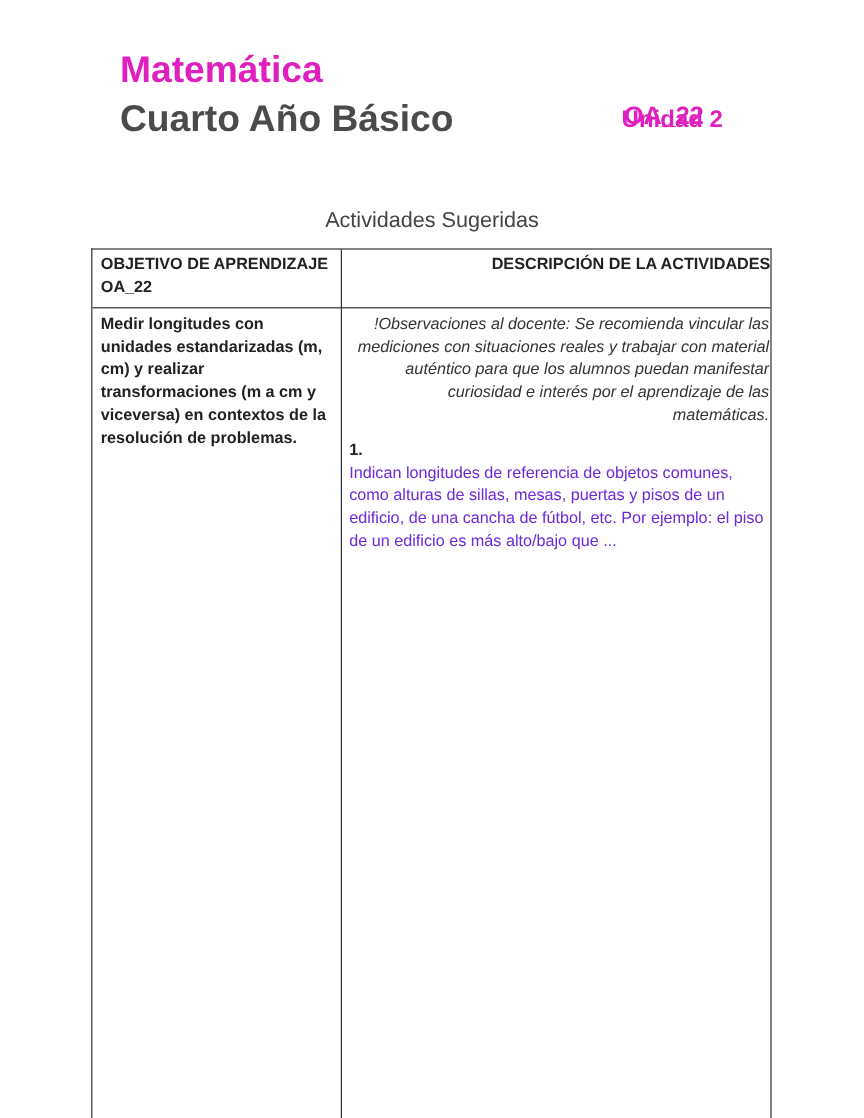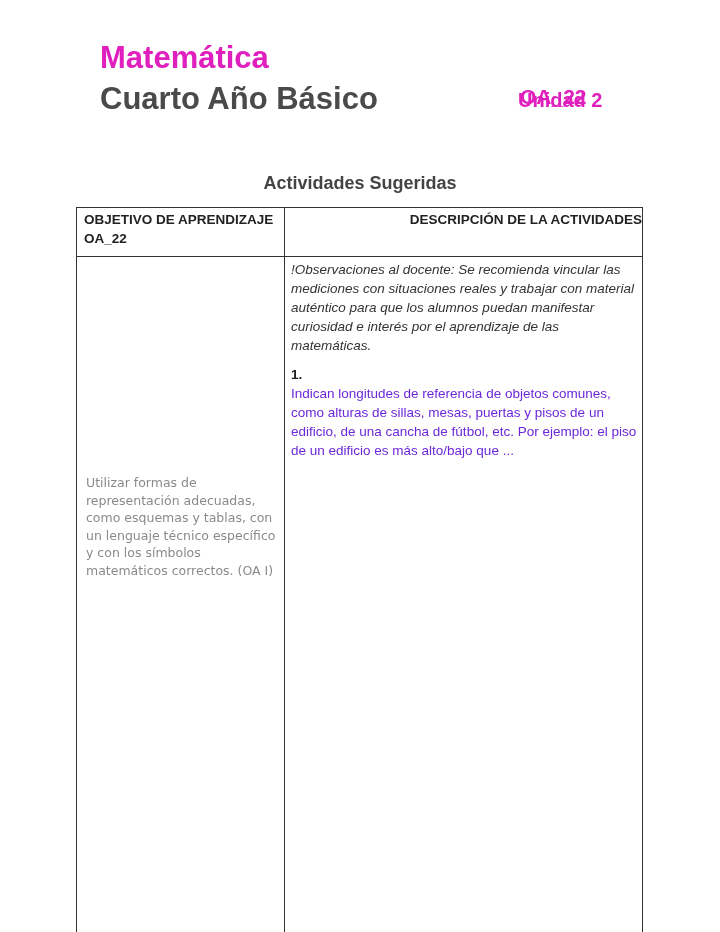--- a/index.html
+++ b/index.html
@@ -51,21 +51,21 @@
       color: #e01fbf;
       line-height: 1;
     }
     .section-title {
       position: absolute;
       left: 0;
       width: 720px;
       top: 173px;
       text-align: center;
       font-size: 18px;
-      font-weight: bold;
+      font-weight: normal;
       color: #444444;
     }
     .grid {
       position: absolute;
       left: 76px;
       top: 207px;
       width: 567px;
       height: 792px;
       border: 1px solid #333333;
       border-bottom: 2px solid #444444;
@@ -127,20 +127,21 @@
       letter-spacing: 0.3px;
     }
     .desc {
       left: 214px;
       top: 52px;
       width: 350px;
     }
     .obs {
       font-style: italic;
       color: #333333;
+      text-align: right;
     }
     .num {
       font-weight: bold;
       margin-top: 10px;
     }
     .act {
       color: #6d28d9;
     }
   </style>
 </head>
@@ -153,23 +154,23 @@
 
 <div class="section-title">Actividades Sugeridas</div>
 
 <div class="grid">
   <div class="col-divider"></div>
   <div class="row-divider"></div>
 
   <div class="cell head-left">OBJETIVO DE APRENDIZAJE OA_22</div>
   <div class="cell head-right">DESCRIPCIÓN DE LA ACTIVIDADES</div>
 
+  <div class="cell obj-text">Medir longitudes con unidades estandarizadas (m, cm) y realizar transformaciones (m a cm y viceversa) en contextos de la resolución de problemas.</div>
 
   <div class="rep">
-    <div>Utilizar formas de representación adecuadas, como esquemas y tablas, con un lenguaje técnico específico y con los símbolos matemáticos correctos. (OA I)</div>
   </div>
 
   <div class="cell desc">
     <div class="obs">!Observaciones al docente: Se recomienda vincular las mediciones con situaciones reales y trabajar con material auténtico para que los alumnos puedan manifestar curiosidad e interés por el aprendizaje de las matemáticas.</div>
     <div class="num">1.</div>
     <div class="act">Indican longitudes de referencia de objetos comunes, como alturas de sillas, mesas, puertas y pisos de un edificio, de una cancha de fútbol, etc. Por ejemplo: el piso de un edificio es más alto/bajo que ...</div>
   </div>
 </div>
 
 </body></html>

